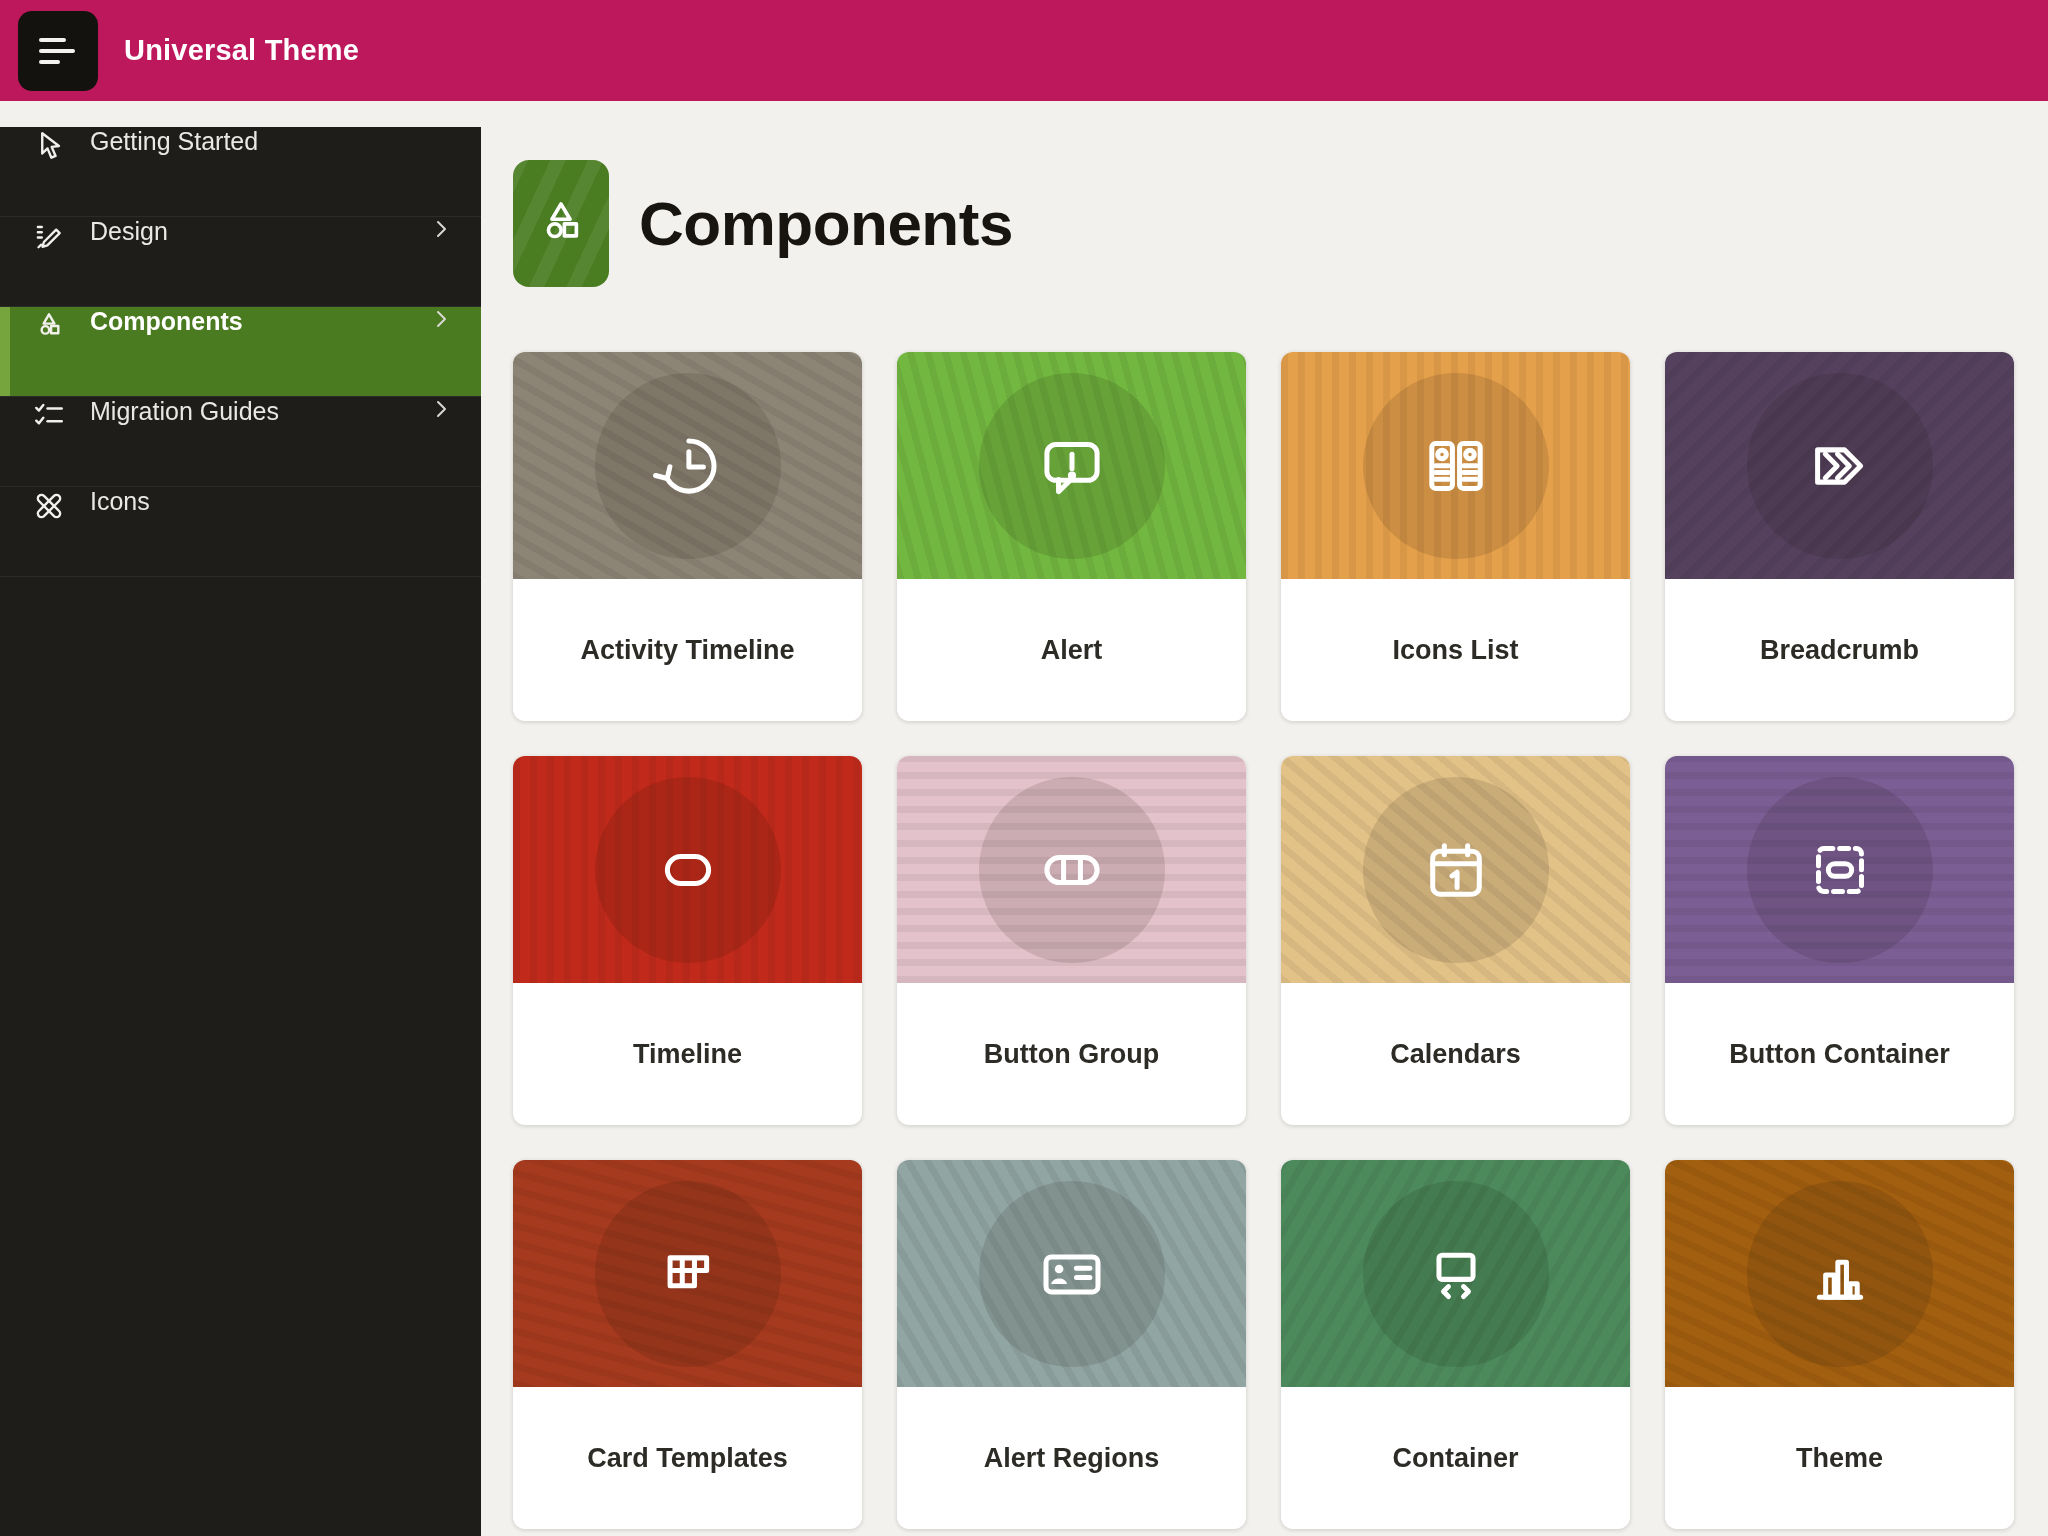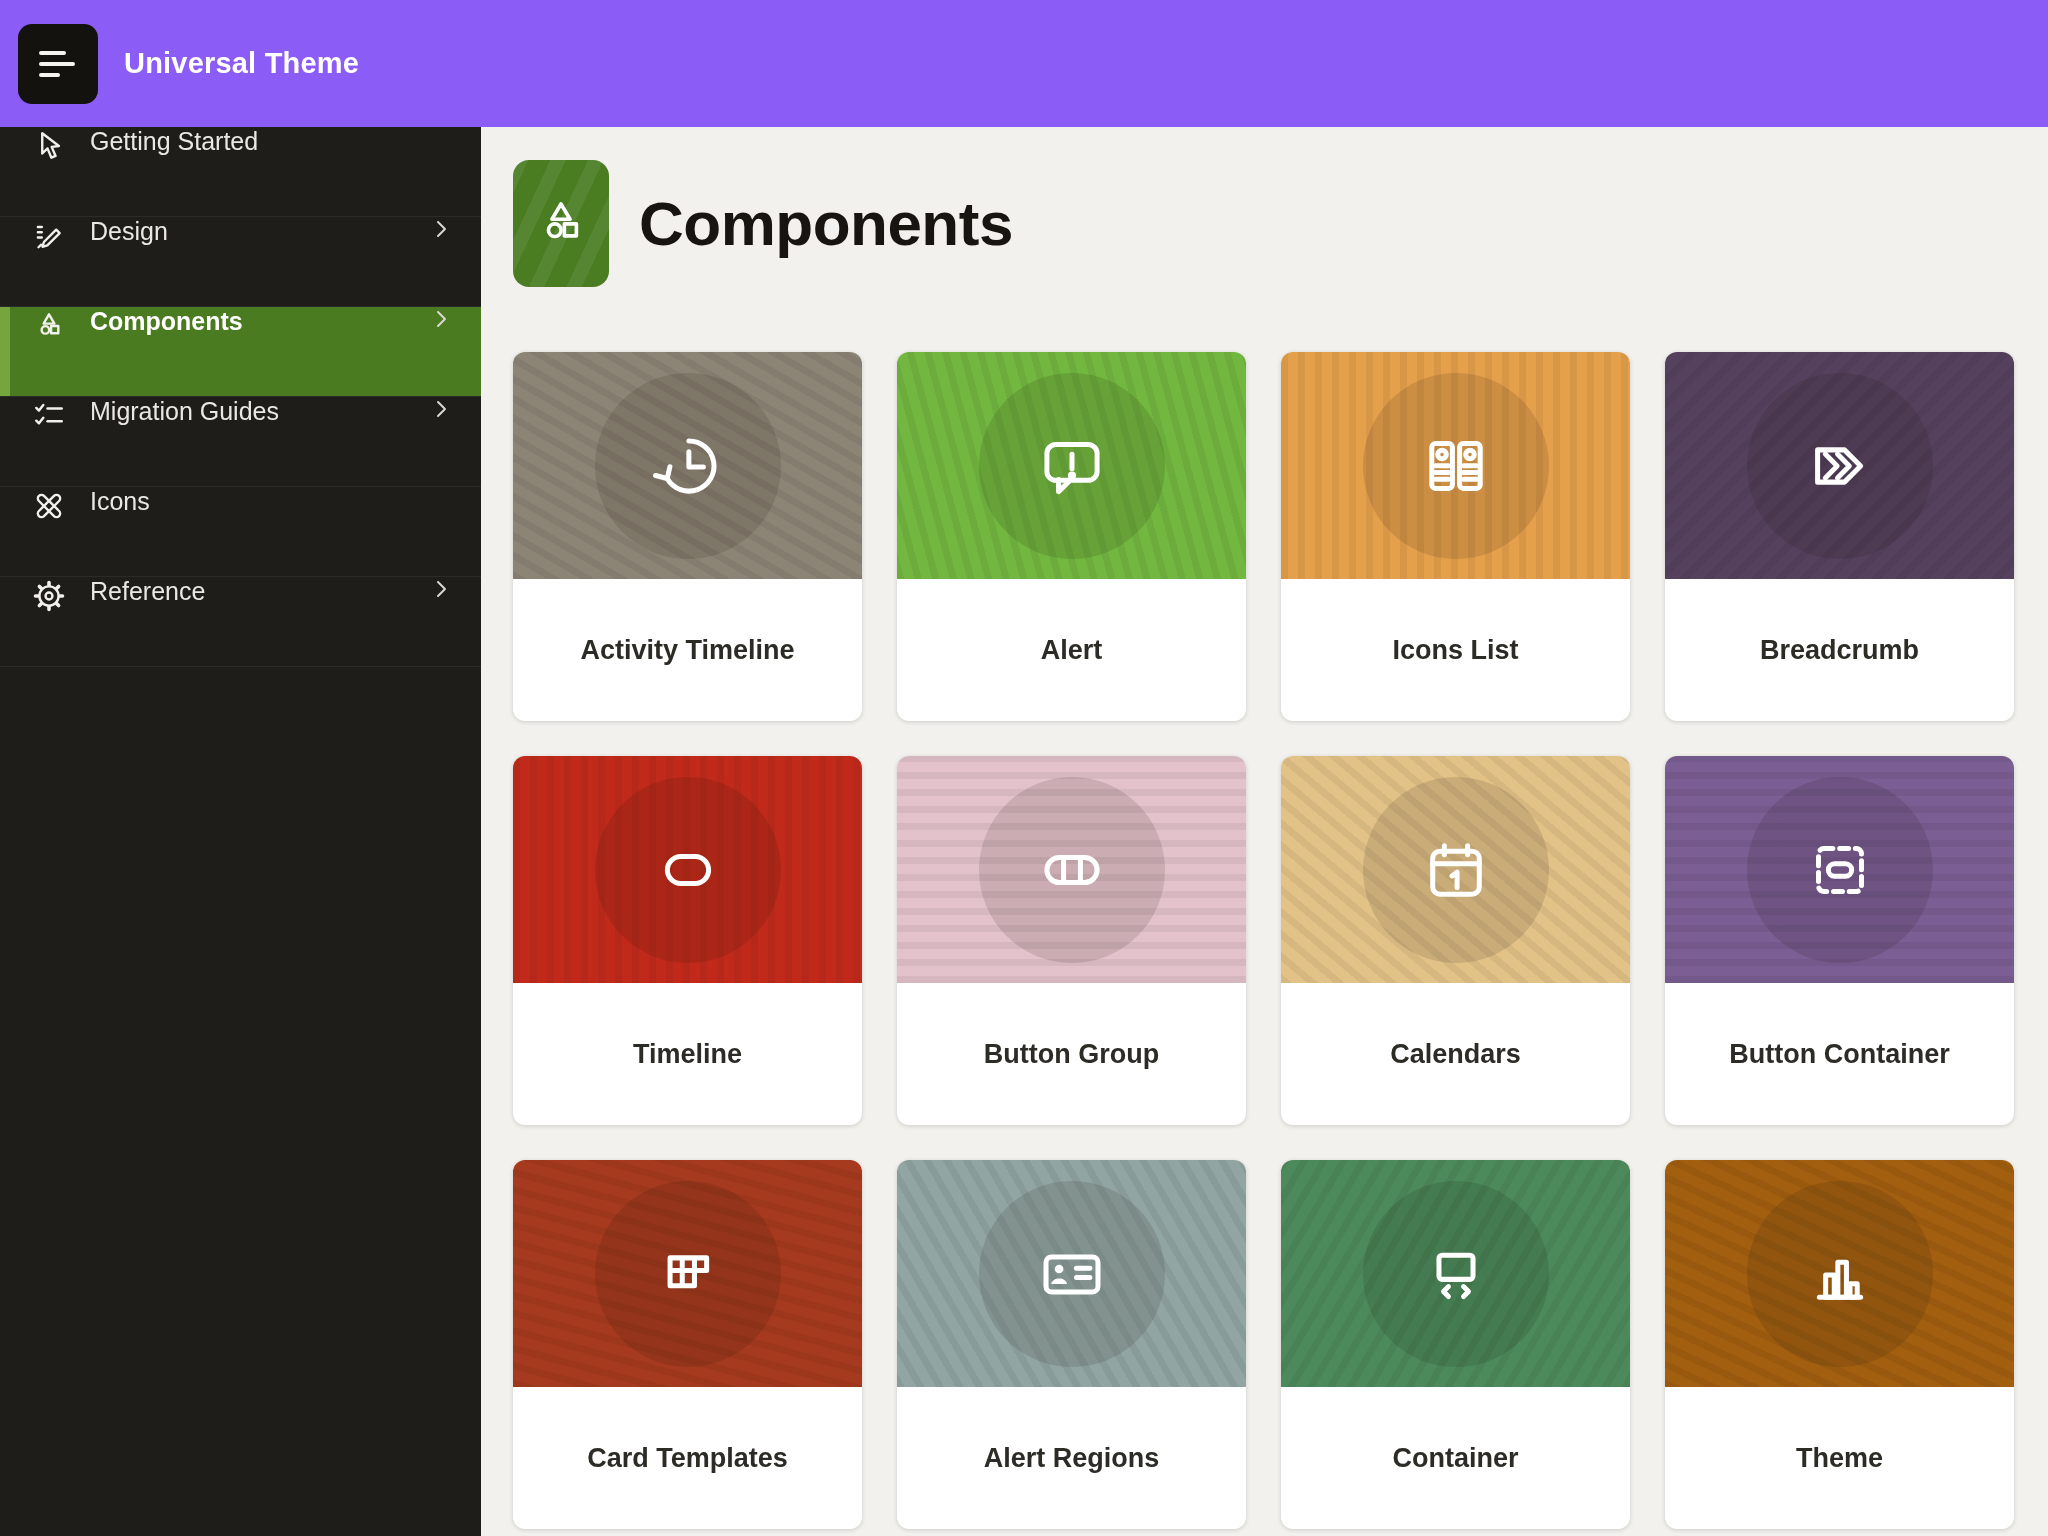--- a/index.html
+++ b/index.html
@@ -1,21 +1,21 @@
 <!DOCTYPE html>
 <html><head>
 <meta charset="utf-8">
 <style>
   * { margin:0; padding:0; box-sizing:border-box; }
   html,body { width:2048px; height:1536px; overflow:hidden;
     font-family:"Liberation Sans", sans-serif; background:#f2f1ee; }
 
   
-  .topbar { position:absolute; left:0; top:0; width:2048px; height:127px;
-    background:#8b5cf6; display:flex; align-items:center; z-index:5; }
+  .topbar { position:absolute; left:0; top:0; width:2048px; height:101px;
+    background:#be185d; display:flex; align-items:center; z-index:5; }
   .menu-btn { width:80px; height:80px; margin-left:18px; border:none; cursor:pointer;
     background:#14120f; border-radius:14px; display:flex; flex-direction:column;
     justify-content:center; align-items:flex-start; padding-left:21px; gap:7px; }
   .menu-btn span { display:block; height:4px; border-radius:2px; background:#f5f3f0; }
   .menu-btn .l1 { width:27px; } .menu-btn .l2 { width:36px; } .menu-btn .l3 { width:21px; }
   .topbar-title { color:#ffffff; font-size:29px; font-weight:700; margin-left:26px; letter-spacing:.2px; }
 
   
   .sidebar { position:absolute; left:0; top:127px; width:481px; bottom:0;
     background:#1f1d1a; z-index:4; }
@@ -126,37 +126,20 @@
     </a>
     <a class="nav-item">
       <span class="nav-icon">
         <svg viewBox="0 0 24 24" fill="none" stroke="#f2f0ed" stroke-width="1.6" stroke-linecap="round" stroke-linejoin="round">
           <rect x="2.5" y="9.6" width="19" height="4.8" rx="2.4" transform="rotate(45 12 12)"></rect>
           <rect x="2.5" y="9.6" width="19" height="4.8" rx="2.4" transform="rotate(-45 12 12)"></rect>
         </svg>
       </span>
       <span class="nav-label">Icons</span>
     </a>
-    <a class="nav-item">
-      <span class="nav-icon">
-        <svg viewBox="0 0 24 24" fill="none" stroke="#f2f0ed" stroke-width="1.6" stroke-linecap="round" stroke-linejoin="round">
-          <circle cx="12" cy="12" r="6.4"></circle>
-          <circle cx="12" cy="12" r="2.3"></circle>
-          <g stroke-width="2.4">
-            <path d="M12 3 v2 M12 19 v2 M3 12 h2 M19 12 h2 M5.6 5.6 l1.4 1.4 M17 17 l1.4 1.4 M18.4 5.6 L17 7 M7 17 l-1.4 1.4"></path>
-          </g>
-        </svg>
-      </span>
-      <span class="nav-label">Reference</span>
-      <span class="nav-chevron">
-        <svg viewBox="0 0 24 24" fill="none" stroke="#d9d7d3" stroke-width="2" stroke-linecap="round" stroke-linejoin="round">
-          <polyline points="9 5 16 12 9 19"></polyline>
-        </svg>
-      </span>
-    </a>
   </nav>
 
 <main class="main">
   <div class="page-head">
     <div class="page-icon" id="page-icon" style="background: rgb(74, 125, 34);">
         <span style="display:flex">
           <svg viewBox="0 0 48 48" fill="none" stroke="#ffffff" stroke-width="2.8" stroke-linecap="round" stroke-linejoin="round">
             <path d="M24 8.5 L31 20.3 H17 Z"></path>
             <circle cx="19.2" cy="28.8" r="4.9"></circle>
             <rect x="26.6" y="23.9" width="9.3" height="9.3"></rect>

